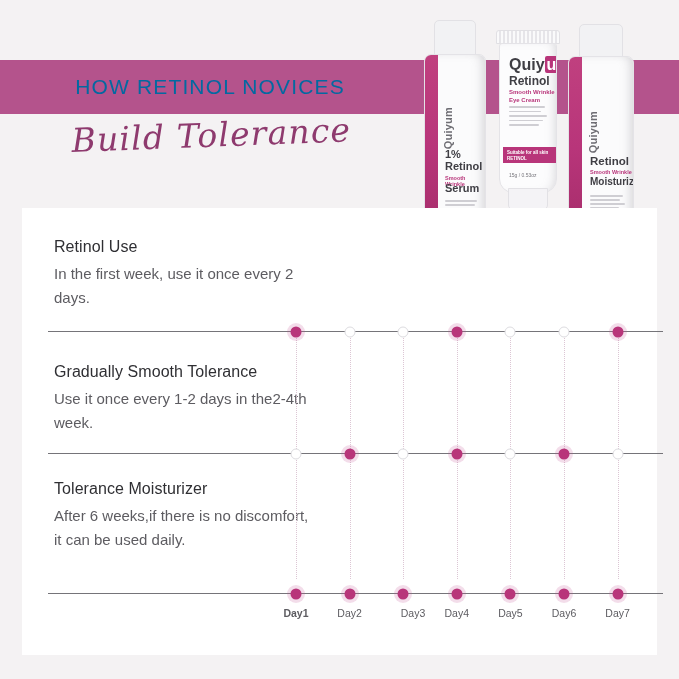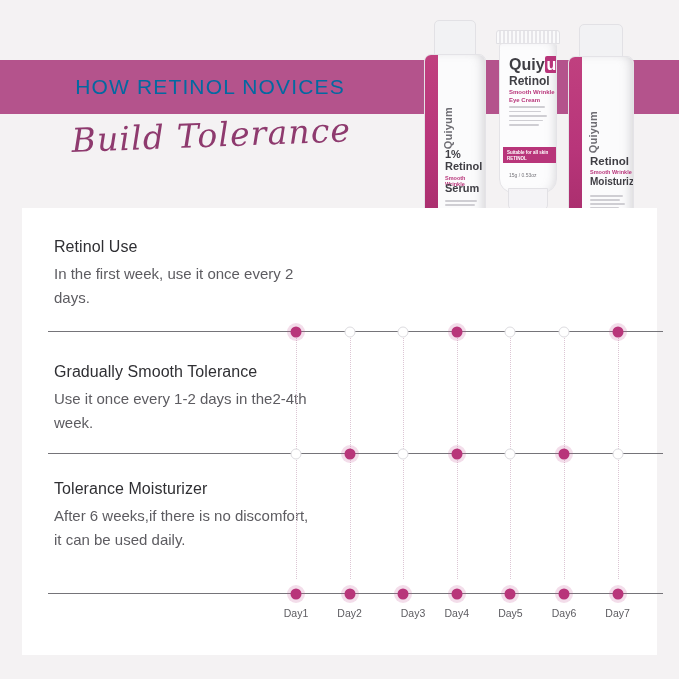--- a/index.html
+++ b/index.html
@@ -254,21 +254,21 @@
       <div class="dot filled" title="Gradually Build Tolerance – Day6" style="left: 542px; top: 245.5px;"></div>
       <div class="dot hollow" title="Gradually Build Tolerance – Day7" style="left: 595.6px; top: 245.5px;"></div>
       <div class="row-line" style="top: 385px; width: 615px;"></div>
       <div class="dot filled" title="Tolerance Established – Day1" style="left: 274px; top: 385.5px;"></div>
       <div class="dot filled" title="Tolerance Established – Day2" style="left: 327.6px; top: 385.5px;"></div>
       <div class="dot filled" title="Tolerance Established – Day3" style="left: 381.2px; top: 385.5px;"></div>
       <div class="dot filled" title="Tolerance Established – Day4" style="left: 434.8px; top: 385.5px;"></div>
       <div class="dot filled" title="Tolerance Established – Day5" style="left: 488.4px; top: 385.5px;"></div>
       <div class="dot filled" title="Tolerance Established – Day6" style="left: 542px; top: 385.5px;"></div>
       <div class="dot filled" title="Tolerance Established – Day7" style="left: 595.6px; top: 385.5px;"></div>
-      <div class="day-label" style="left: 274px; top: 399px;">Day1</div>
+      <div class="day-label" style="left: 274px; top: 399px; font-weight: bold;">Day1</div>
       <div class="day-label" style="left: 327.6px; top: 399px;">Day2</div>
       <div class="day-label" style="left: 381px; top: 399px; margin-left: 10px;">Day3</div>
       <div class="day-label" style="left: 434.8px; top: 399px;">Day4</div>
       <div class="day-label" style="left: 488.4px; top: 399px;">Day5</div>
       <div class="day-label" style="left: 542px; top: 399px;">Day6</div>
       <div class="day-label" style="left: 595.6px; top: 399px;">Day7</div>
     </div>
 </div>
 
 </body></html>

